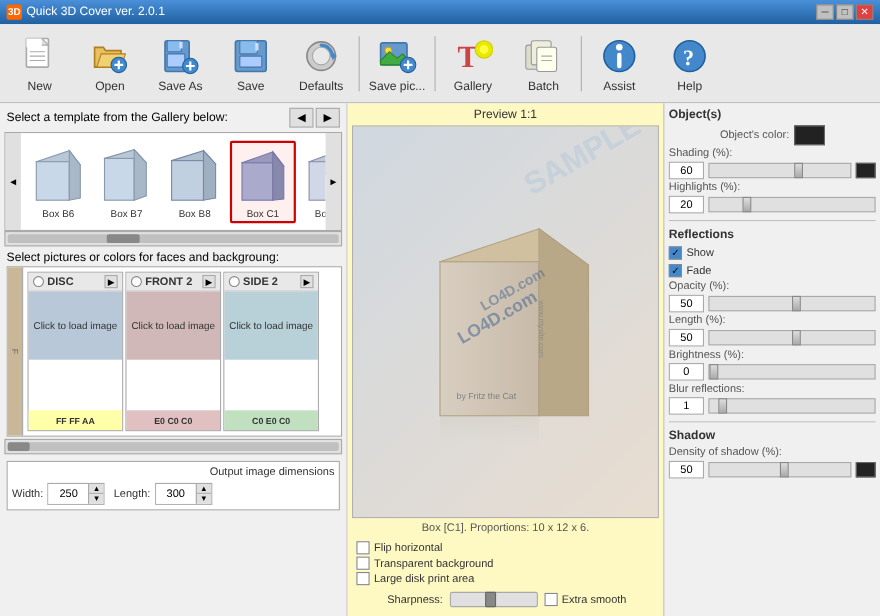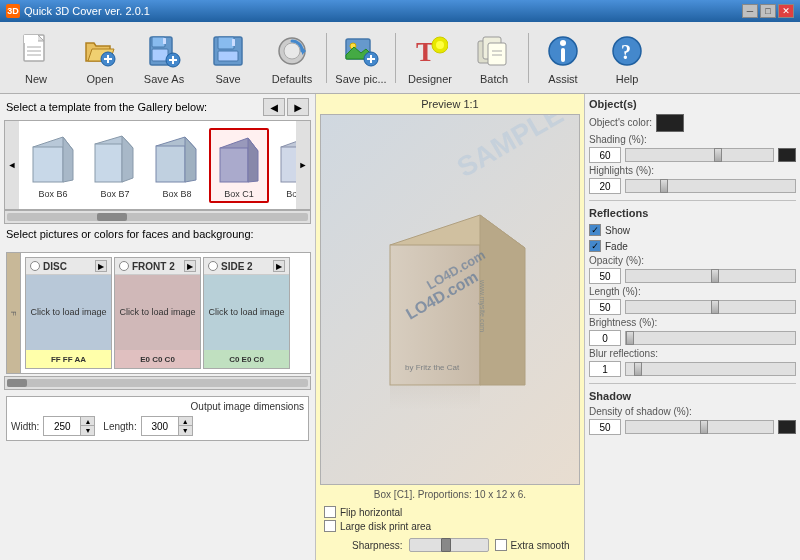--- a/index.html
+++ b/index.html
@@ -212,21 +212,21 @@
       width: 30px;
       height: 8px;
       background: #888;
       border-radius: 2px;
       position: absolute;
       left: 30%;
     }
 
     
     .face-section-header {
-      padding: 4px 6px 12px;
+      padding: 4px 6px 2px;
       font-size: 11px;
     }
     .face-item {
       border: 1px solid #aaa;
       background: white;
       width: 87px;
       display: flex;
       flex-direction: column;
     }
     .face-item-header {
@@ -256,21 +256,21 @@
       border: 1px solid #aaa;
       background: #e0e0e0;
       display: flex;
       align-items: center;
       justify-content: center;
       font-size: 8px;
       cursor: pointer;
       margin-left: auto;
     }
     .face-preview {
-      height: 75px;
+      height: 62px;
       display: flex;
       align-items: center;
       justify-content: center;
       background: #b8c8d8;
       font-size: 9px;
       color: #333;
       text-align: center;
       line-height: 1.4;
       padding: 4px;
       cursor: pointer;
@@ -278,20 +278,21 @@
     .face-item:nth-child(2) .face-preview { background: #d0b8b8; }
     .face-item:nth-child(3) .face-preview { background: #b8d0d8; }
     .face-color-bar {
       height: 18px;
       display: flex;
       align-items: center;
       justify-content: center;
       font-size: 8px;
       font-weight: bold;
       color: #333;
+      margin-top: 46px;
     }
     .face-left-edge {
       width: 14px;
       background: #c8b898;
       border-right: 1px solid #aaa;
       display: flex;
       align-items: center;
       justify-content: center;
       font-size: 8px;
       color: #666;
@@ -483,38 +484,38 @@
       border-radius: 1px;
     }
     .extra-smooth {
       display: flex;
       align-items: center;
       gap: 4px;
     }
 
     
     .right-panel {
-      width: 216px;
+      width: 197px;
       background: #f0f0f0;
       border-left: 1px solid #c0c0c0;
       padding: 4px;
       display: flex;
       flex-direction: column;
       gap: 4px;
     }
     .right-section-title {
       font-size: 11px;
       color: #333;
       font-weight: bold;
       margin-bottom: 2px;
     }
     .object-color-row {
       display: flex;
       align-items: center;
-      justify-content: flex-start;
+      justify-content: center;
       gap: 4px;
     }
     .color-swatch {
       width: 28px;
       height: 18px;
       border: 1px solid #666;
       cursor: pointer;
     }
     .right-section {
       display: flex;
@@ -681,21 +682,21 @@
   <div class="toolbar-separator"></div>
 
   <div class="toolbar-btn">
     <div class="toolbar-btn-icon">
       <svg width="36" height="36" viewBox="0 0 36 36">
         <text x="4" y="28" font-size="28" font-weight="bold" fill="#cc4444" font-family="serif">T</text>
         <circle cx="28" cy="12" r="8" fill="#e8e800" stroke="#cccc00" stroke-width="1"></circle>
         <circle cx="28" cy="12" r="4" fill="#ffff40"></circle>
       </svg>
     </div>
-    <span class="toolbar-btn-label">Designer</span>
+    <span class="toolbar-btn-label">Gallery</span>
   </div>
 
   <div class="toolbar-btn">
     <div class="toolbar-btn-icon">
       <svg width="36" height="36" viewBox="0 0 36 36">
         <rect x="2" y="8" width="18" height="22" rx="2" fill="#ddddcc" stroke="#999" stroke-width="1"></rect>
         <rect x="7" y="4" width="18" height="22" rx="2" fill="#eeeedd" stroke="#999" stroke-width="1"></rect>
         <rect x="12" y="10" width="18" height="22" rx="2" fill="#ffffee" stroke="#999" stroke-width="1"></rect>
         <line x1="16" y1="18" x2="26" y2="18" stroke="#aaa" stroke-width="1"></line>
         <line x1="16" y1="22" x2="26" y2="22" stroke="#aaa" stroke-width="1"></line>
@@ -923,20 +924,24 @@
 
     <div class="preview-info">Box [C1]. Proportions: 10 x 12 x 6.</div>
 
     <div class="preview-checkboxes">
       <div class="checkbox-row">
         <div class="checkbox-box"></div>
         <span class="checkbox-label">Flip horizontal</span>
       </div>
       <div class="checkbox-row">
         <div class="checkbox-box"></div>
+        <span class="checkbox-label">Transparent background</span>
+      </div>
+      <div class="checkbox-row">
+        <div class="checkbox-box"></div>
         <span class="checkbox-label">Large disk print area</span>
       </div>
     </div>
 
     <div class="sharpness-row">
       <span class="sharpness-label">Sharpness:</span>
       <div class="sharpness-slider">
         <div class="sharpness-thumb"></div>
       </div>
       <div class="extra-smooth">

